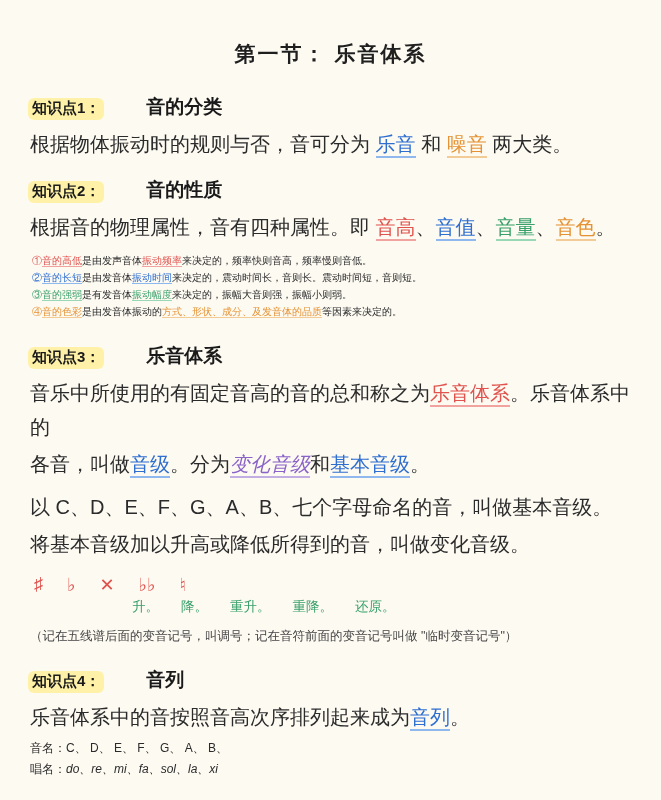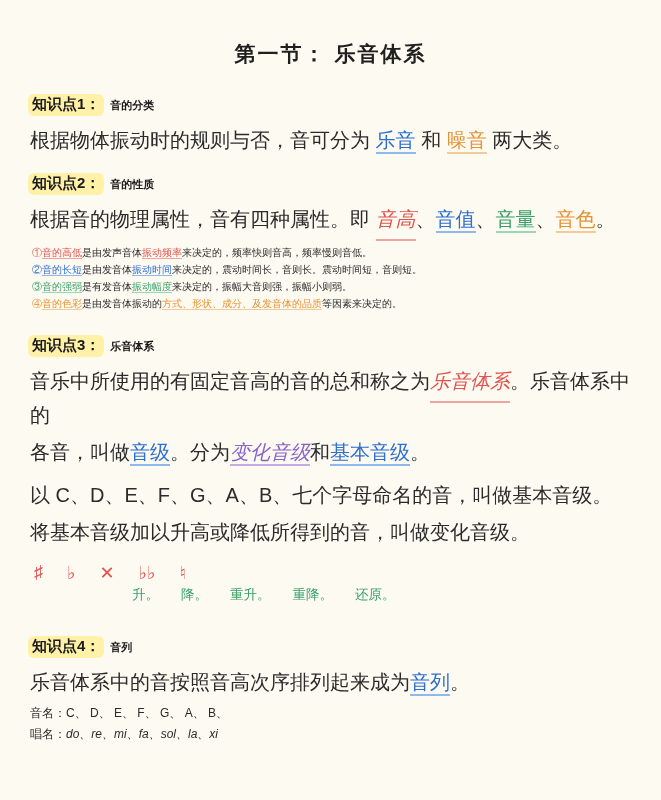--- a/index.html
+++ b/index.html
@@ -41,41 +41,41 @@
   }
   .kp-tag {
     background: #fff2a8;
     padding: 1px 4px 2px 4px;
     font-size: 15px;
     font-weight: 700;
     color: #1a1a1a;
     border-radius: 6px;
   }
   .kp-title {
-    font-size: 11px;
+    font-size: 19px;
     font-weight: 600;
     color: #1a1a1a;
+    margin-left: 36px;
   }
   .line {
     font-size: 20px;
     line-height: 1.72;
     color: #2b2b2b;
     margin: 0 0 3px 2px;
   }
   
   .hl-blue {
     color: #2f6fd0;
     border-bottom: 2px solid #8fb8ef;
     padding-bottom: 1px;
   }
   .hl-red {
     color: #e0534e;
     border-bottom: 2px solid #f0a39f;
-    padding-bottom: 9px;
-    font-style: italic;
+    padding-bottom: 1px;
   }
   .hl-green {
     color: #39a06a;
     border-bottom: 2px solid #9ad7b7;
     padding-bottom: 1px;
   }
   .hl-orange {
     color: #e59234;
     border-bottom: 2px solid #f3cb96;
     padding-bottom: 1px;
@@ -223,20 +223,21 @@
     <div class="marks-names">
       <span>升。</span>
       <span>降。</span>
       <span>重升。</span>
       <span>重降。</span>
       <span>还原。</span>
     </div>
 
     <div class="block-gap"></div>
 
+    <div class="note">（记在五线谱后面的变音记号，叫调号；记在音符前面的变音记号叫做 "临时变音记号"）</div>
   </div>
 
   <div class="block-gap-lg"></div>
 
   <div class="section">
     <div class="kp-head">
       <span class="kp-tag">知识点4：</span>
       <span class="kp-title">音列</span>
     </div>
     <div class="line">

